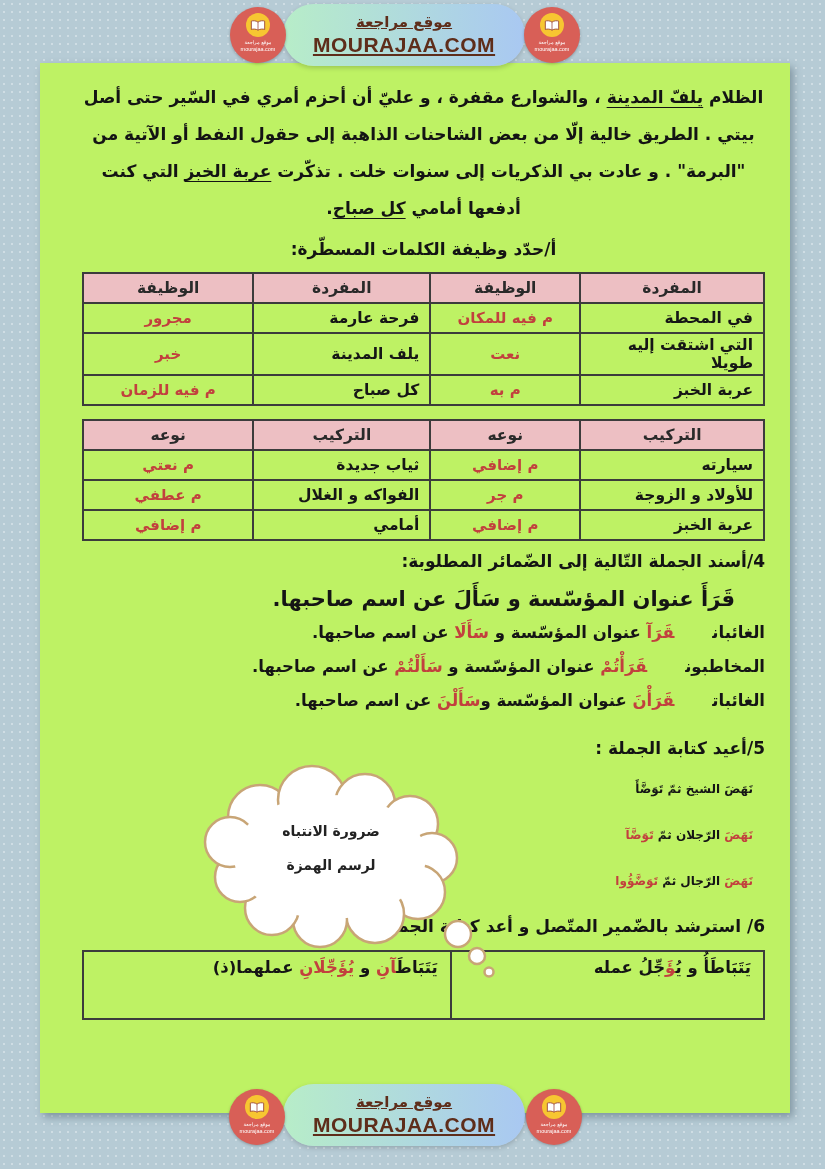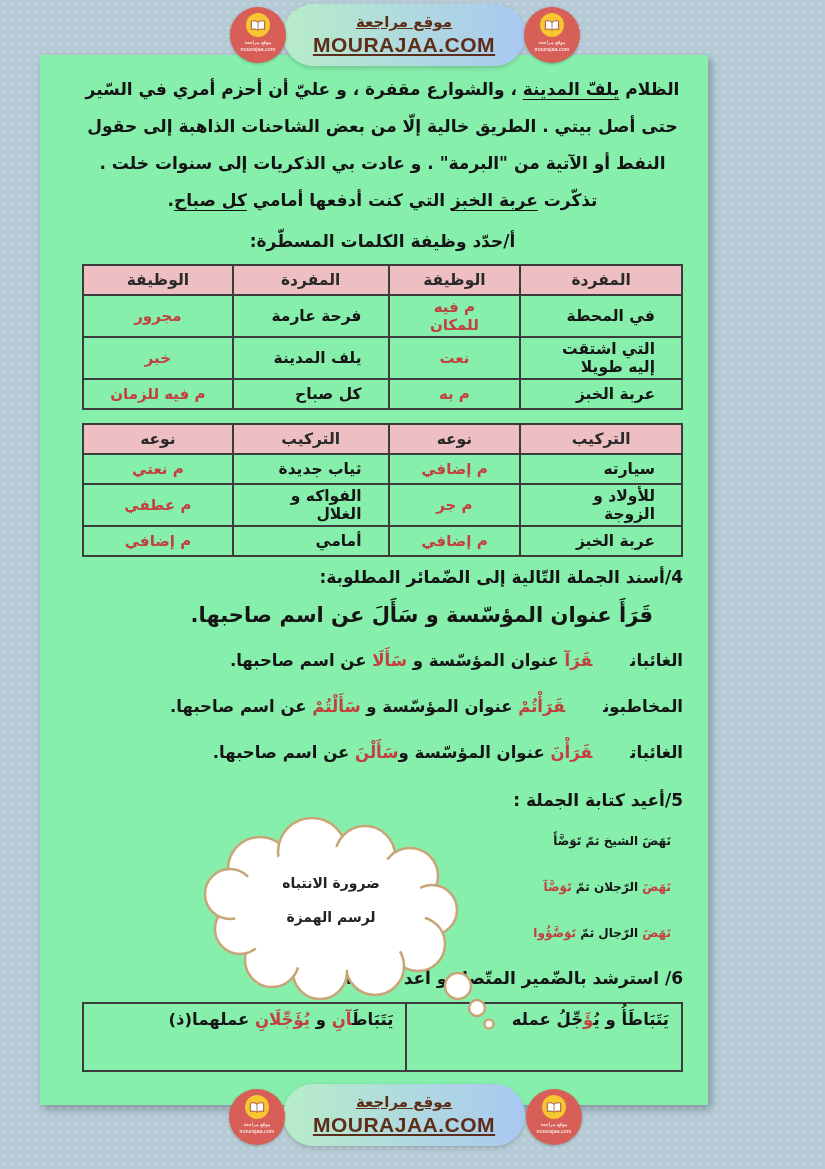--- a/index.html
+++ b/index.html
@@ -8,22 +8,22 @@
     font-family:"DejaVu Sans", sans-serif;
     background-color:#b6cbd5;
     background-image:radial-gradient(rgba(255,255,255,0.35) 1px, transparent 1.4px);
     background-size:8px 8px;
     position:relative;
     direction:rtl;
   }
 
   
   .sheet {
-    position:absolute; left:40px; top:55px; width:668px; height:1050px;
-    background:#86efac;
+    position:absolute; left:40px; top:63px; width:750px; height:1050px;
+    background:#bef264;
     box-shadow:3px 4px 8px rgba(60,80,95,0.45);
     padding:10px 25px 0 42px;
     color:#151515;
   }
 
   
   .pill {
     position:absolute; width:242px; height:62px; border-radius:32px;
     background:linear-gradient(90deg,#b7edc8 0%, #a9c8f2 100%);
     display:flex; flex-direction:column; align-items:center; justify-content:center;
@@ -64,28 +64,28 @@
   .hd { font-size:17px; font-weight:700; color:#141414; }
   .hd.a  { margin-top:12px;text-align:center; }
   .hd.b  { margin-top:15px; }
   .hd.s4 { margin-top:10px; }
   .hd.s5 { margin-top:22px; }
   .hd.s6 { margin-top:20px; }
 
   
   table { border-collapse:collapse; width:100%; direction:rtl; }
   .tbl { margin-top:13px; }
-  .tbl th, .tbl td { border:2px solid #3c3c3c; height:30px; padding:2px 26px; }
+  .tbl th, .tbl td { border:2px solid #3c3c3c; height:30px; padding:2px 10px; }
   .tbl th { background:#edbfc3; font-size:15.5px; font-weight:700; color:#2a2a2a; text-align:center; }
   .tbl td.word { font-size:15.5px; font-weight:700; text-align:right; color:#161616; }
   .tbl td.ans  { font-size:15px;  font-weight:700; text-align:center; color:#c2403e; }
 
   
   .s4-base { margin-top:13px; margin-right:30px; font-size:21px; font-weight:700; line-height:30px; }
-  .s4-line { margin-top:16px; font-size:16.5px; font-weight:700; line-height:30px; }
+  .s4-line { margin-top:4px; font-size:16.5px; font-weight:700; line-height:30px; }
   .s4-line .pron { margin-left:38px; }
   .red { color:#c2403e; }
 
   
   .s5 { position:relative; }
   .s5-line { margin-top:16px; margin-right:12px; font-size:12px; font-weight:700; line-height:30px; }
   .s5-line:first-of-type { margin-top:24px; }
   .bubble {
     position:absolute; left:118px; top:-12px; width:300px; height:222px;
   }

